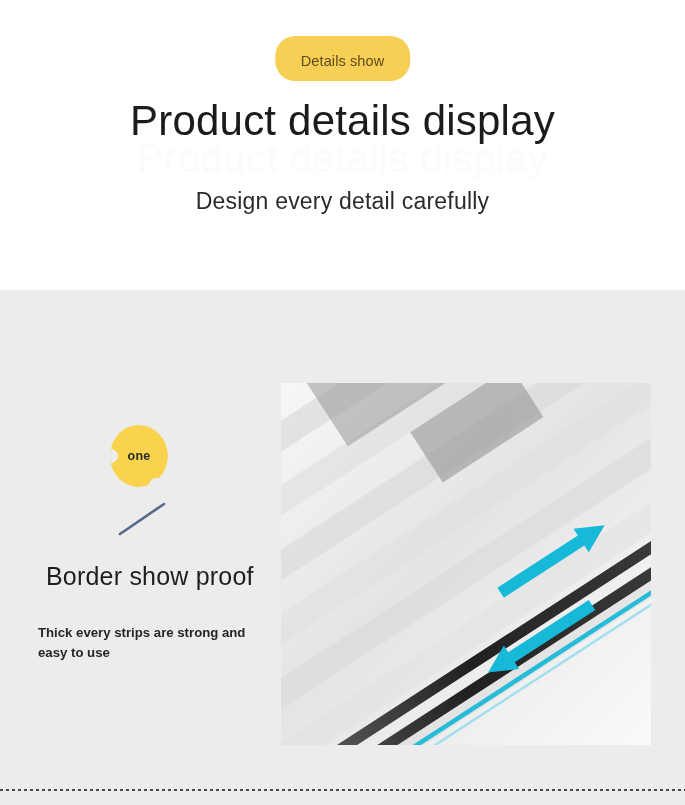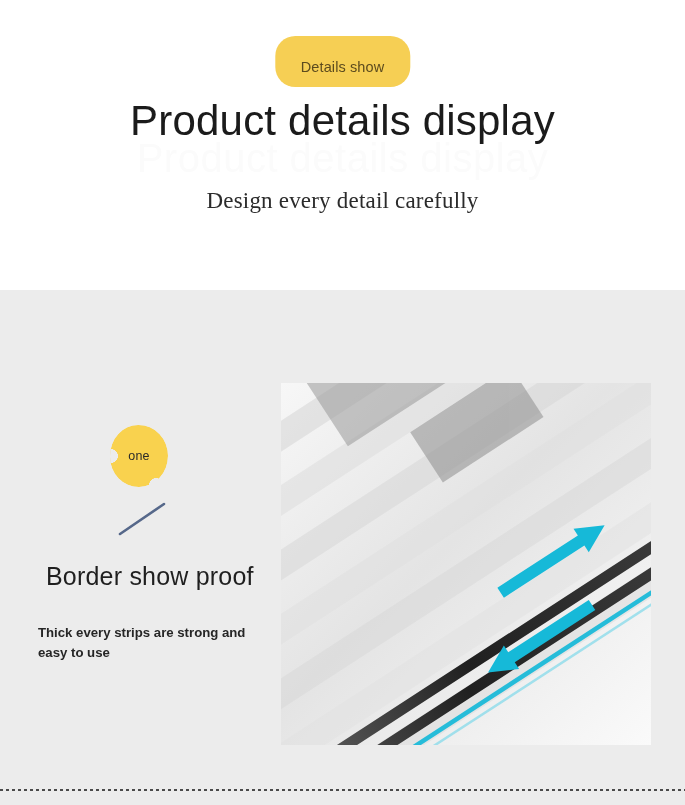--- a/index.html
+++ b/index.html
@@ -28,21 +28,21 @@
 
   .badge {
     position: absolute;
     left: 50%;
     top: 36px;
     transform: translateX(-50%);
     background: #f6cf54;
     color: #5c4b1e;
     font-size: 14.5px;
     line-height: 1;
-    padding: 24px 26px 12px 26px;
+    padding: 18px 26px 12px 26px;
     border-radius: 20px;
     white-space: nowrap;
     letter-spacing: .1px;
   }
 
   .title-wrap {
     position: absolute;
     left: 0;
     top: 96px;
     width: 610px;
@@ -78,21 +78,20 @@
   .subtitle {
     position: absolute;
     left: 0;
     top: 188px;
     width: 685px;
     font-size: 23px;
     font-weight: 400;
     color: #2b2b2b;
     letter-spacing: .2px;
     white-space: nowrap;
-    font-family: Liberation Serif, serif;
   }
 
   
   .feature {
     position: absolute;
     left: 0; top: 290px;
     width: 685px;
     height: 515px;
     background: #ececec;
   }
@@ -126,21 +125,21 @@
 
   .blob-label {
     position: absolute;
     left: 0; top: 0;
     width: 58px;
     height: 62px;
     display: flex;
     align-items: center;
     justify-content: center;
     font-size: 12.5px;
-    font-weight: 400;
+    font-weight: 700;
     color: #2a2a2a;
     letter-spacing: .2px;
   }
 
   .accent-line {
     position: absolute;
     left: 118px;
     top: 212px;
     width: 48px;
     height: 34px;

